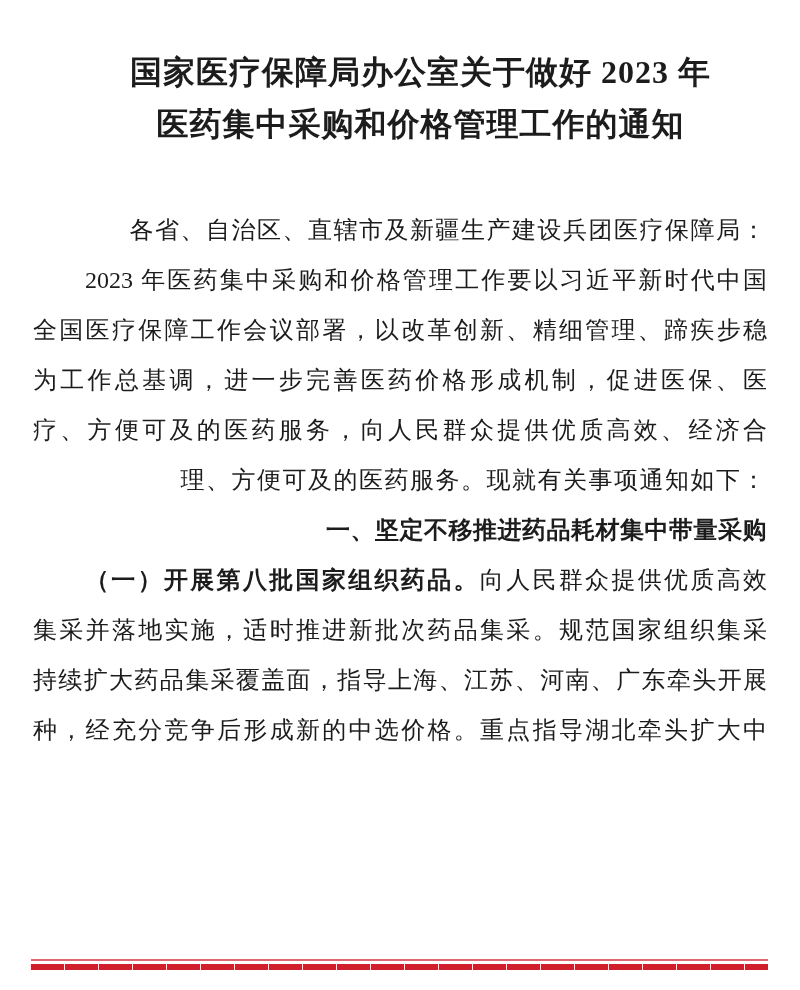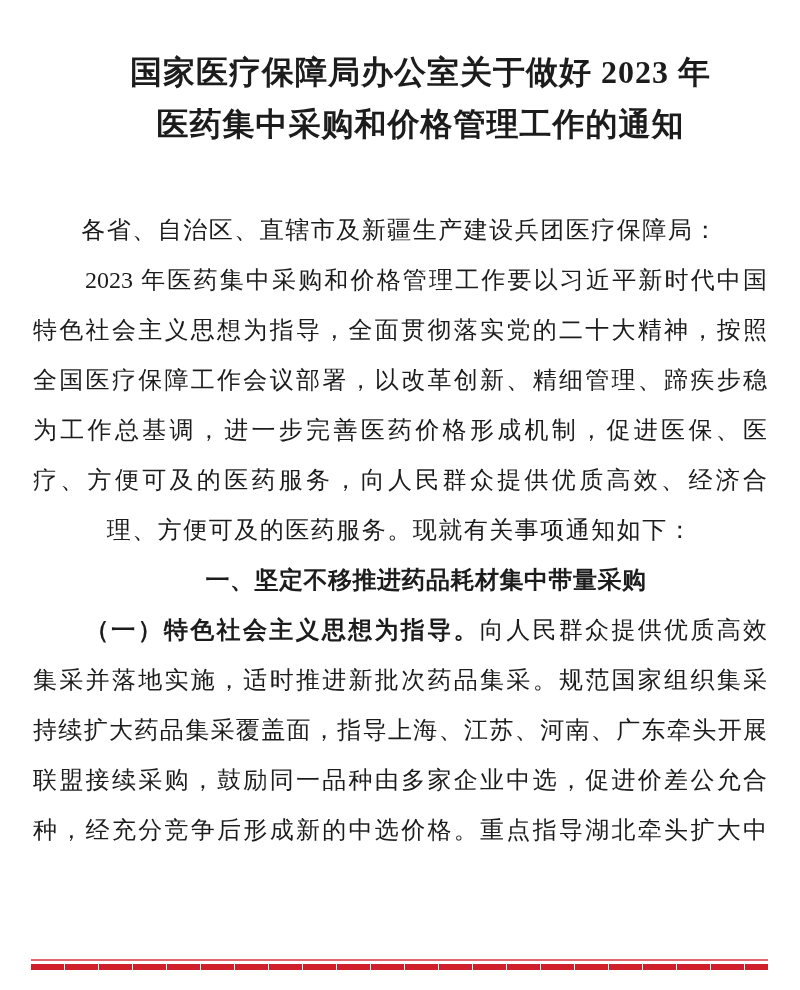--- a/index.html
+++ b/index.html
@@ -26,21 +26,21 @@
   }
   .title-line { display: block; }
   .body {
     margin: 55px 33px 0 33px; 
   }
   .line {
     font-size: 24px;
     height: 50px;
     line-height: 50px;
     overflow: hidden;
-    text-align: center;
+    text-align: right;
     letter-spacing: 1.5px;
   }
   .line.fill {
     letter-spacing: 0;
     text-align: justify;
     text-align-last: justify;
   }
   .line.indent { padding-left: 52px; }
   .line.heading {
     font-family: "Liberation Sans", "DejaVu Sans", sans-serif;
@@ -72,31 +72,29 @@
 <div class="page">
 
   <h1 class="title">
     <span class="title-line">国家医疗保障局办公室关于做好 2023 年</span>
     <span class="title-line">医药集中采购和价格管理工作的通知</span>
   </h1>
 
   <div class="body">
     <div class="line">各省、自治区、直辖市及新疆生产建设兵团医疗保障局：</div>
     <div class="line indent fill">2023 年医药集中采购和价格管理工作要以习近平新时代中国</div>
-    <div class="line fill">特色社会主义思想为指导，全面贯彻落实党的二十大精神，按照</div>
     <div class="line fill">全国医疗保障工作会议部署，以改革创新、精细管理、蹄疾步稳</div>
     <div class="line fill">为工作总基调，进一步完善医药价格形成机制，促进医保、医</div>
     <div class="line fill">疗、方便可及的医药服务，向人民群众提供优质高效、经济合</div>
     <div class="line">理、方便可及的医药服务。现就有关事项通知如下：</div>
     <div class="line heading indent">一、坚定不移推进药品耗材集中带量采购</div>
     <div class="line indent fill">
-      <span class="lead-kai">（一）特色社会主义思想为指导。</span><span>向人民群众提供优质高效</span>
+      <span class="lead-kai">（一）开展第八批国家组织药品。</span><span>向人民群众提供优质高效</span>
     </div>
     <div class="line fill">集采并落地实施，适时推进新批次药品集采。规范国家组织集采</div>
     <div class="line fill">持续扩大药品集采覆盖面，指导上海、江苏、河南、广东牵头开展</div>
-    <div class="line fill">联盟接续采购，鼓励同一品种由多家企业中选，促进价差公允合</div>
     <div class="line fill">种，经充分竞争后形成新的中选价格。重点指导湖北牵头扩大中</div>
   </div>
 
   <div class="divider divider-thin"></div>
   <div class="divider divider-thick"></div>
 
 </div>
 
 </body></html>

